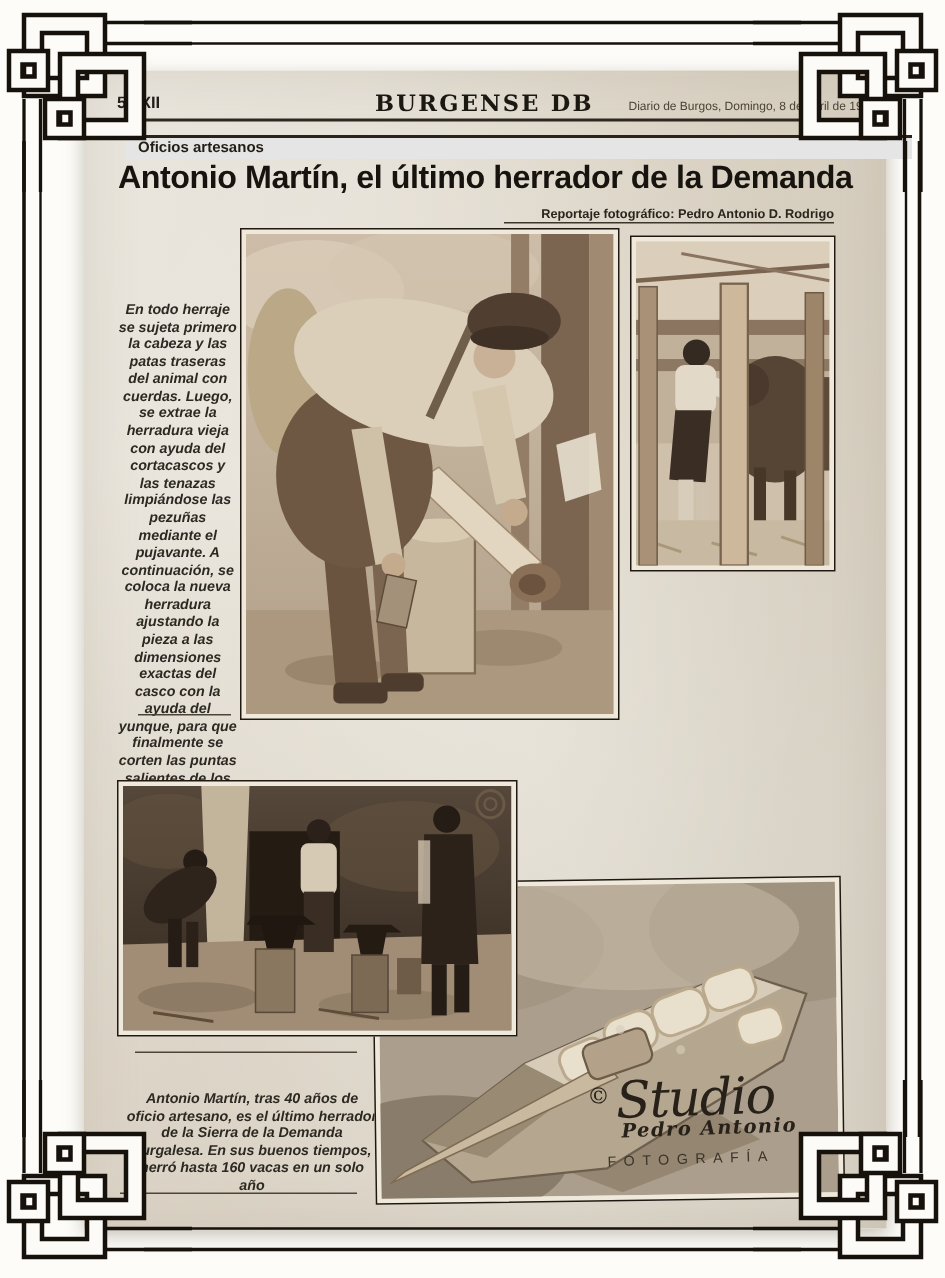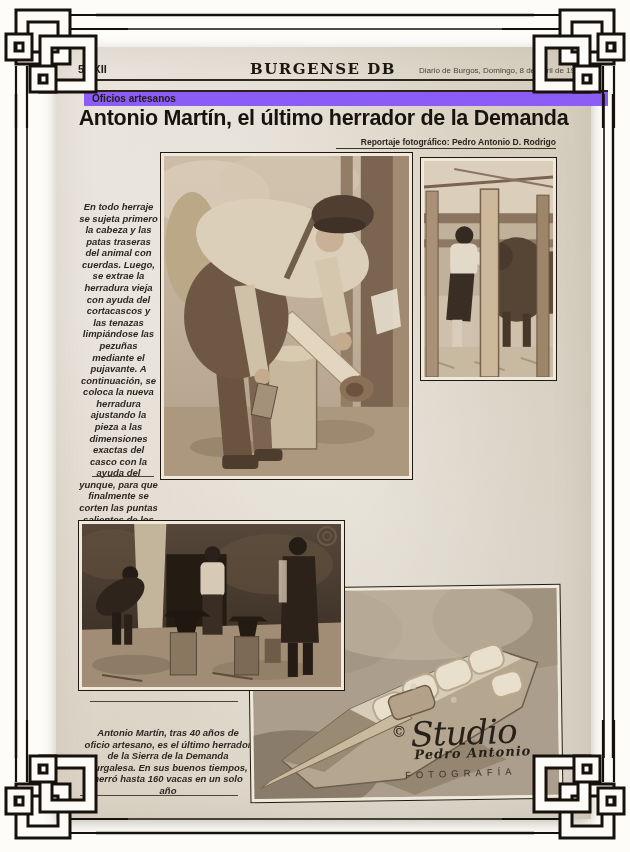--- a/index.html
+++ b/index.html
@@ -12,21 +12,21 @@
            radial-gradient(ellipse at 45% 45%, rgba(255,255,250,.28), transparent 60%),
            linear-gradient(100deg,#eae6de 0%,#e2ddd2 55%,#d6d0c3 100%);
          box-shadow:0 4px 12px rgba(70,55,30,.30), inset 0 0 40px rgba(120,100,70,.14);
          z-index:1;}
   .abs{position:absolute;}
   .edition{left:78px;top:63px;font:700 11px "Liberation Sans",sans-serif;color:#24201a;z-index:3;}
   .masthead{left:323px;top:60px;transform:translateX(-50%);
             font:700 15px "DejaVu Serif",serif;letter-spacing:1.5px;color:#1b1711;z-index:3;white-space:nowrap;}
   .dateline{right:46px;top:66px;font:400 8px "Liberation Sans",sans-serif;color:#4b4337;z-index:3;white-space:nowrap;}
   .hdr-rule{left:76px;top:79px;width:509px;height:2px;background:#2e2820;z-index:3;}
-  .section-bar{left:84px;top:90px;width:524px;height:14px;background:#8b5cf6;
+  .section-bar{left:84px;top:90px;width:524px;height:14px;background:#e5e5e5;
                border-top:2px solid #2b2218;z-index:3;}
   .section-label{position:absolute;left:8px;top:1px;font:700 10px "Liberation Sans",sans-serif;color:#221d15;}
   .headline{left:66px;top:106px;width:515px;text-align:center;
             font:700 21.5px "Liberation Sans",sans-serif;letter-spacing:-.3px;color:#17140f;z-index:3;}
   .byline{right:74px;top:137px;font:700 8.5px "Liberation Sans",sans-serif;color:#2a251d;z-index:3;white-space:nowrap;margin-left:13px;}
   .byline-rule{right:74px;top:148px;width:220px;height:1px;background:#3c352a;z-index:3;}
   .note{font:italic 700 9.5px/1.22 "Liberation Sans",sans-serif;color:#2c2822;text-align:center;z-index:3;margin-top:15px;}
   .sidebar-note{left:79px;top:186px;width:79px;}
   .caption-potro{left:430px;top:438px;width:128px;}
   .caption-antonio{left:84px;top:712px;width:168px;}

